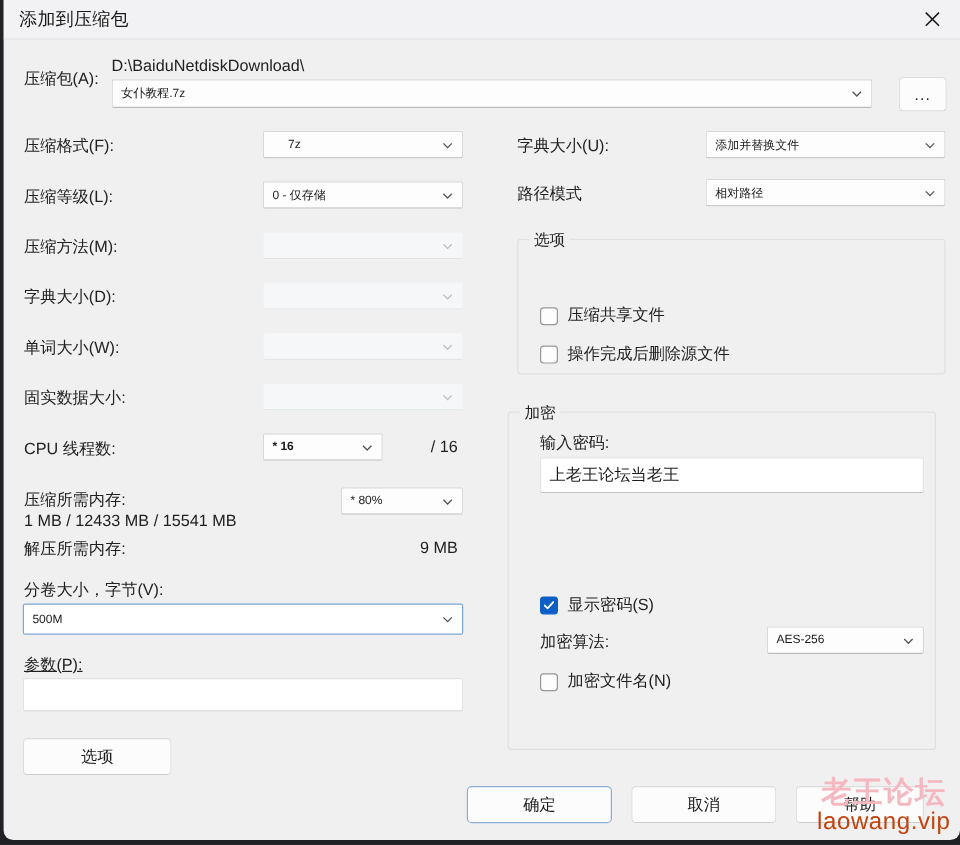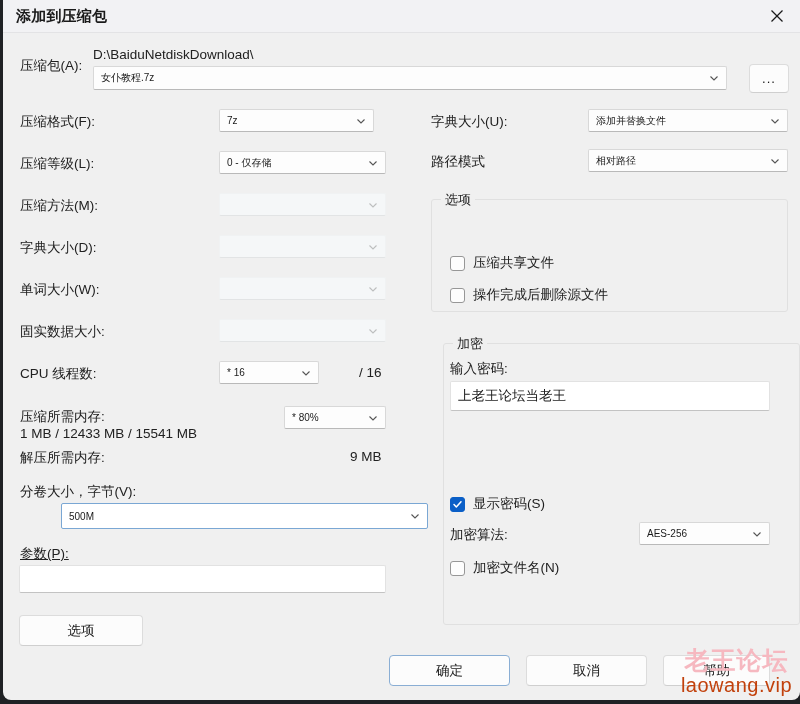--- a/index.html
+++ b/index.html
@@ -18,21 +18,20 @@
     box-sizing: border-box;
     overflow: hidden;
   }
   
   #titlebar {
     position: absolute; left: 0; top: 0;
     width: 797px; height: 33px;
     background: #f2f2f4;
     border-bottom: 1px solid #e3e3e5;
     box-sizing: border-box;
-    font-weight: bold;
   }
   #title-text {
     position: absolute; left: 13px; top: 7px;
     font-size: 15px; color: #1a1a1a;
     letter-spacing: 0.2px;
   }
   #close-btn {
     position: absolute; right: 0px; top: 0px;
     width: 46px; height: 32px;
     display: flex; align-items: center; justify-content: center;
@@ -196,21 +195,21 @@
   <div class="lbl" style="left:90px; top:47px; font-size:13.5px;">D:\BaiduNetdiskDownload\</div>
   <div class="combo" style="left:90px; top:66px; width:634px; height:24px;">
     <span class="val">女仆教程.7z</span>
     <svg class="chev" viewBox="0 0 10 10">
         <polyline points="1.5,3.5 5,7 8.5,3.5" fill="none" stroke="#555" stroke-width="1.1"></polyline>
       </svg>
   </div>
   <div class="btn" style="left:746px; top:64px; width:40px; height:29px; font-size:13px; letter-spacing:1px;">...</div>
 
   <div class="lbl" style="left:17px; top:113px;">压缩格式(F):</div>
-  <div class="combo" style="left:216px; top:109px; width:155px;">
+  <div class="combo" style="left:216px; top:109px; width:167px;padding-left:13px;">
     <span class="val">7z</span>
     <svg class="chev" viewBox="0 0 10 10">
         <polyline points="1.5,3.5 5,7 8.5,3.5" fill="none" stroke="#555" stroke-width="1.1"></polyline>
       </svg>
   </div>
 
   <div class="lbl" style="left:17px; top:155px;">压缩等级(L):</div>
   <div class="combo" style="left:216px; top:151px; width:167px;">
     <span class="val">0 - 仅存储</span>
     <svg class="chev" viewBox="0 0 10 10">
@@ -244,42 +243,42 @@
 
   <div class="lbl" style="left:17px; top:323px;">固实数据大小:</div>
   <div class="combo disabled" style="left:216px; top:319px; width:167px;">
     <span class="val"></span>
     <svg class="chev" viewBox="0 0 10 10">
         <polyline points="1.5,3.5 5,7 8.5,3.5" fill="none" stroke="#555" stroke-width="1.1"></polyline>
       </svg>
   </div>
 
   <div class="lbl" style="left:17px; top:365px;">CPU 线程数:</div>
-  <div class="combo" style="left:216px; top:361px; width:100px;">
+  <div class="combo" style="left:216px; top:361px; width:100px;font-weight:bold;">
     <span class="val">*  16</span>
     <svg class="chev" viewBox="0 0 10 10">
         <polyline points="1.5,3.5 5,7 8.5,3.5" fill="none" stroke="#555" stroke-width="1.1"></polyline>
       </svg>
   </div>
   <div class="lbl" style="left:356px; top:365px;">/ 16</div>
 
   <div class="lbl" style="left:17px; top:408px;">压缩所需内存:</div>
   <div class="lbl" style="left:17px; top:426px;">1 MB / 12433 MB / 15541 MB</div>
   <div class="combo" style="left:281px; top:406px; width:102px;">
     <span class="val">*  80%</span>
     <svg class="chev" viewBox="0 0 10 10">
         <polyline points="1.5,3.5 5,7 8.5,3.5" fill="none" stroke="#555" stroke-width="1.1"></polyline>
       </svg>
   </div>
 
   <div class="lbl" style="left:17px; top:449px;">解压所需内存:</div>
   <div class="lbl" style="left:347px; top:449px;">9 MB</div>
 
   <div class="lbl" style="left:17px; top:483px;">分卷大小，字节(V):</div>
-  <div class="combo focused" style="left:16px; top:503px; width:367px; height:26px;margin-left:42px;">
+  <div class="combo focused" style="left:16px; top:503px; width:367px; height:26px;">
     <span class="val">500M</span>
     <svg class="chev" viewBox="0 0 10 10">
         <polyline points="1.5,3.5 5,7 8.5,3.5" fill="none" stroke="#555" stroke-width="1.1"></polyline>
       </svg>
   </div>
 
   <div class="lbl" style="left:17px; top:545px;text-decoration:underline;">参数(P):</div>
   <div class="tbox" style="left:16px; top:565px; width:367px; height:28px;">
     <span class="val"></span>
   </div>
@@ -307,21 +306,21 @@
   </div>
   <div class="cbrow" style="left:447px; top:254px;">
     <span class="cbox"></span>
     <span class="cblabel">压缩共享文件</span>
   </div>
   <div class="cbrow" style="left:447px; top:286px;">
     <span class="cbox"></span>
     <span class="cblabel">操作完成后删除源文件</span>
   </div>
 
-  <div class="group" style="left:440px; top:343px; width:357px; height:282px;font-family:Liberation Mono, monospace;">
+  <div class="group" style="left:420px; top:343px; width:357px; height:282px;font-family:Liberation Mono, monospace;">
     <div class="group-title">加密</div>
   </div>
   <div class="lbl" style="left:447px; top:360px;">输入密码:</div>
   <div class="tbox" style="left:447px; top:381px; width:320px; height:30px;">
     <span class="val">上老王论坛当老王</span>
   </div>
 
   <div class="cbrow" style="left:447px; top:495px;">
     <span class="cbox checked">
       <svg width="11" height="11" viewBox="0 0 11 11">

